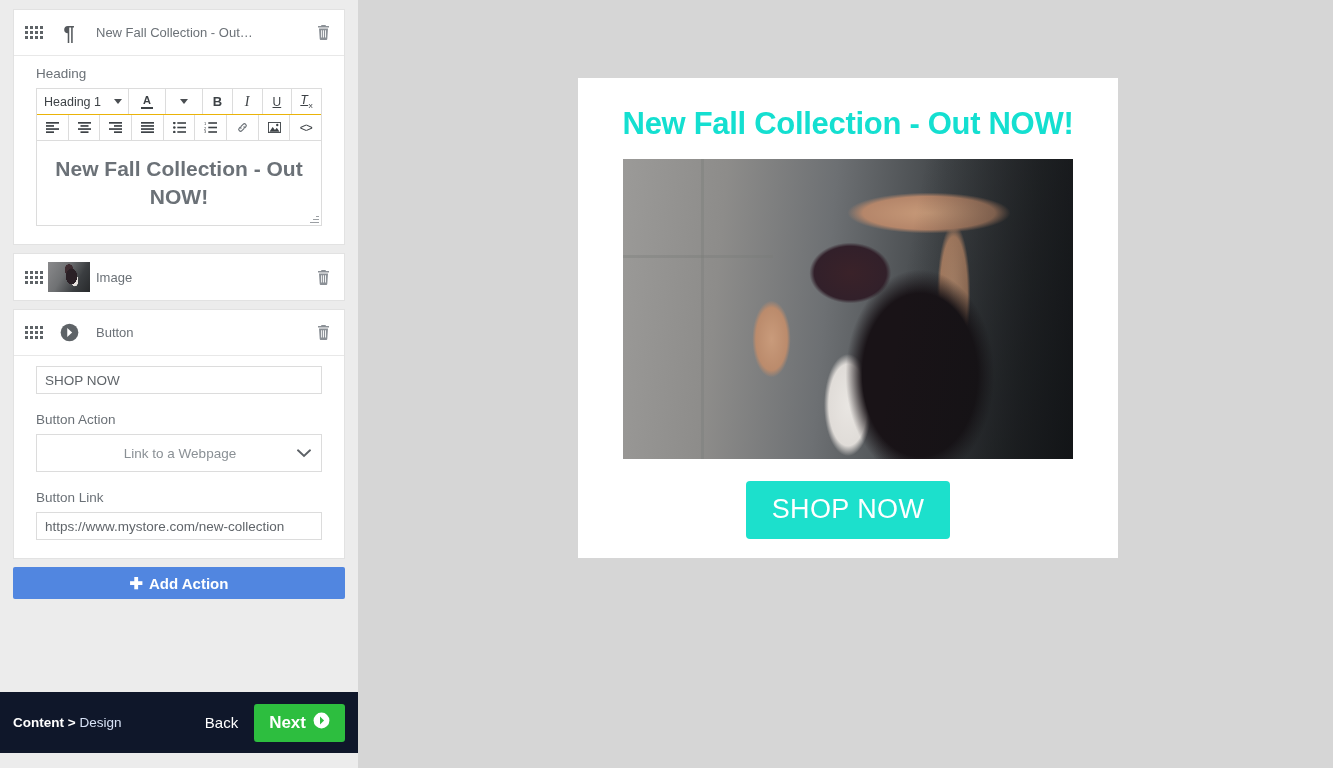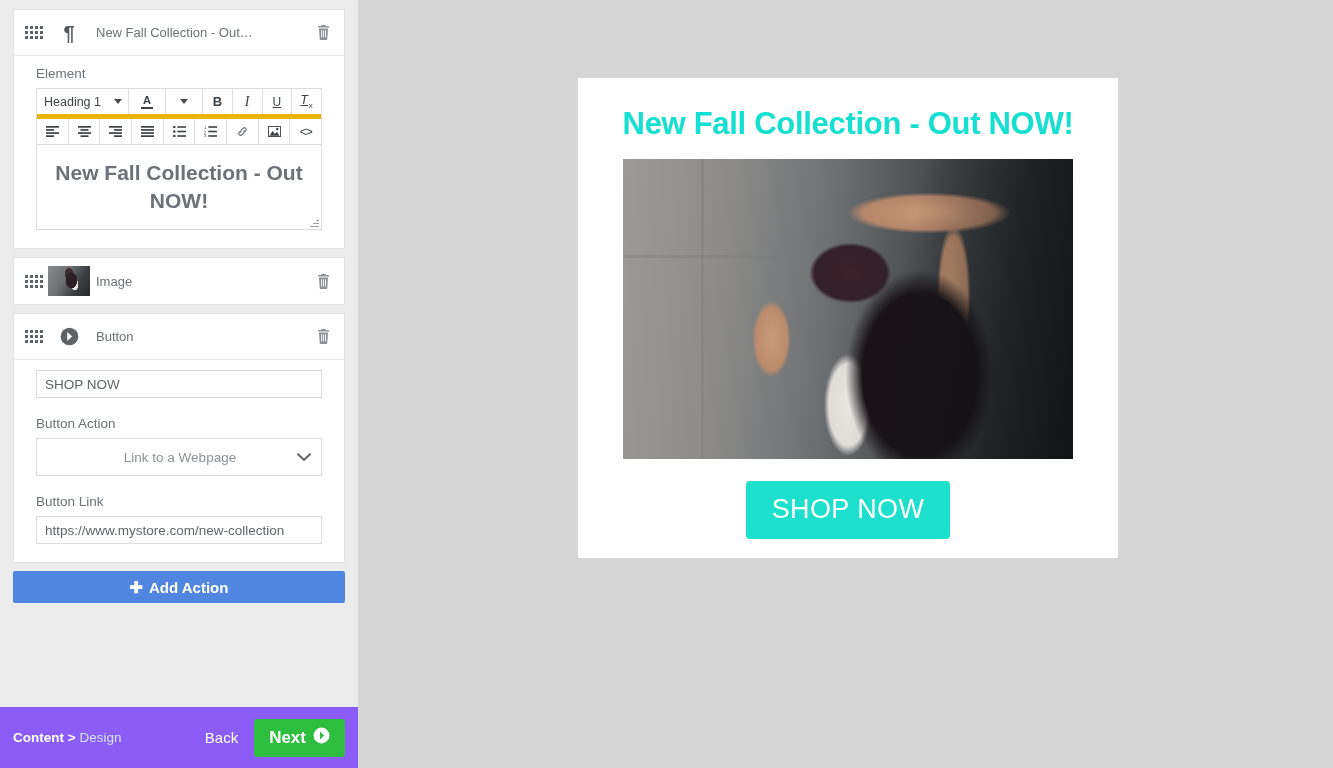--- a/index.html
+++ b/index.html
@@ -68,21 +68,21 @@
   }
   .trash svg { fill: #8b9096; }
   .circ-arrow { width: 19px; height: 19px; }
 
   
   .el-body { padding: 10px 22px 18px 22px; }
   .field-label { font-size: 13.5px; color: #6b7177; margin-bottom: 7px; }
 
   
   .rte { border: 1px solid #dcdcdc; }
-  .rte-row { display: flex; border-bottom: 5px solid #eab308; }
+  .rte-row { display: flex; border-bottom: 1px solid #eab308; }
   .rte-row:nth-child(2) { border-bottom: 1px solid #dcdcdc; }
   .rte-btn {
     border-right: 1px solid #dcdcdc;
     height: 25px; min-width: 25px;
     display: flex; align-items: center; justify-content: center;
     background: #fff; cursor: pointer;
     color: #3d4246; font-size: 12px;
   }
   .rte-btn:last-child { border-right: none; }
   .rte-select {
@@ -139,23 +139,23 @@
     background: #5186e0; border: none; border-radius: 2px;
     color: #fff; font-size: 15px; font-weight: bold;
     font-family: "Liberation Sans", sans-serif;
     display: flex; align-items: center; justify-content: center;
     gap: 6px; cursor: pointer; margin-top: 1px;
   }
   .add-el .plus { font-size: 16px; font-weight: bold; }
 
   
   .footer {
-    position: absolute; left: 0; bottom: 0;
+    position: absolute; left: 0; bottom: 15px;
     width: 358px; height: 61px;
-    background: #8b5cf6;
+    background: #0f172a;
     display: flex; align-items: center;
     padding: 0 13px 0 13px;
   }
   .breadcrumb { font-size: 13.5px; color: #eef2fa; flex: 1 1 auto; }
   .breadcrumb .cur { font-weight: bold; color: #ffffff; }
   .breadcrumb .nxt { color: #d7e2f6; }
   .back-link {
     font-size: 15px; color: #ffffff; margin-right: 16px; cursor: pointer;
   }
   .next-btn {
@@ -241,21 +241,21 @@
           </div>
           <div class="el-label">New Fall Collection - Out…</div>
           <div class="trash">
             <svg width="13" height="15" viewBox="0 0 13 15">
                 <path d="M4.6 0h3.8l.7 1H12v1.6H1V1h2.9L4.6 0zM2 3.6h9l-.7 10.1c0 .7-.6 1.3-1.3 1.3H4c-.7 0-1.3-.6-1.3-1.3L2 3.6zm2.2 1.6v7.4h.9V5.2h-.9zm1.9 0v7.4h.9V5.2h-.9zm1.9 0v7.4h.9V5.2H8z"></path>
               </svg>
           </div>
         </div>
 
         <div class="el-body">
-          <div class="field-label">Element</div>
+          <div class="field-label">Heading</div>
 
           <div class="rte">
             <div class="rte-row">
               <div class="rte-btn rte-select">
                 <span>Heading 1</span>
                 <span class="caret"></span>
               </div>
               <div class="rte-btn w50">
                 <span class="acolor">
                     <b>A</b>

